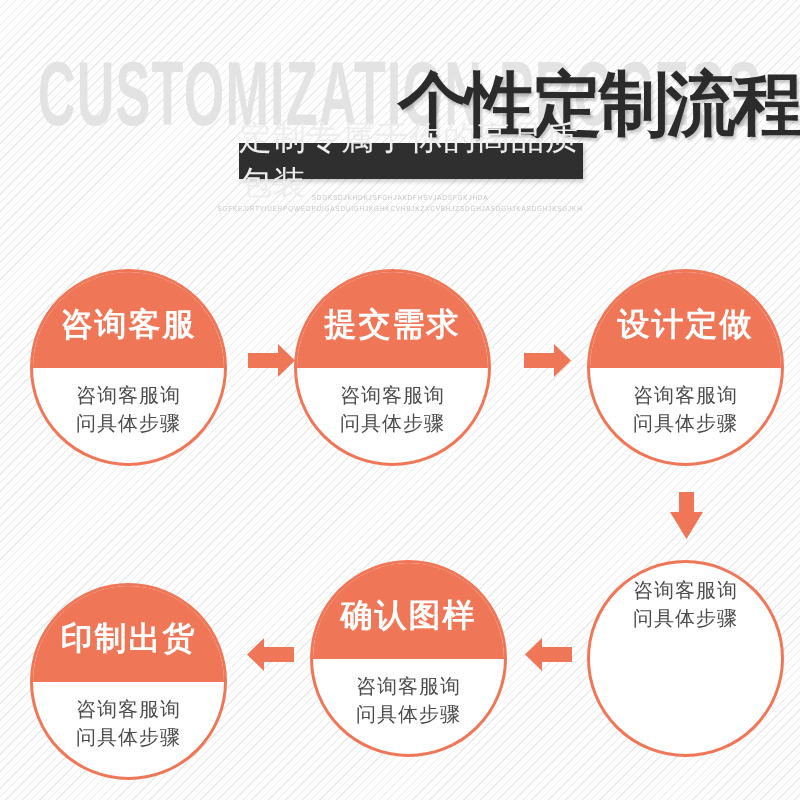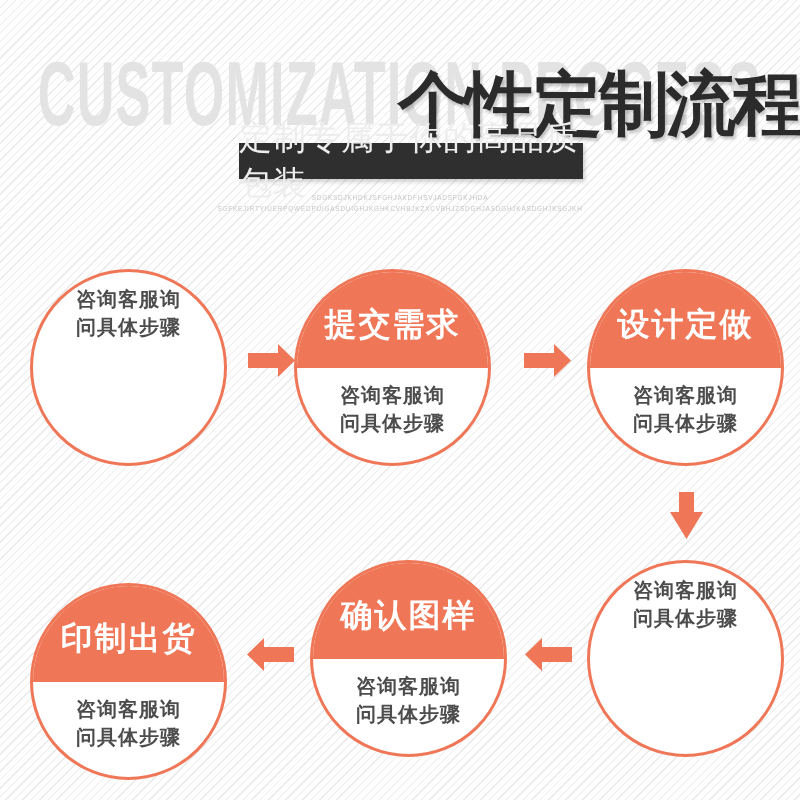--- a/index.html
+++ b/index.html
@@ -57,41 +57,44 @@
   }
   .step-title{
     color:#fff;font-size:32px;font-weight:bold;letter-spacing:2px;white-space:nowrap;
   }
   .circle-bottom{
     height:50%;display:flex;align-items:flex-start;justify-content:center;
     padding-top:13px;
   }
   .step-desc{
     white-space:pre-line;color:var(--desc-text);
-    font-size:20px;line-height:28px;letter-spacing:1px;font-weight:bold;
+    font-size:20px;line-height:28px;letter-spacing:1px;
   }
   .arrow{position:absolute;z-index:2;}
   .arrow polygon{fill:var(--accent);}
 </style>
 </head>
 <body>
 
 <div class="canvas">
 
   <div class="watermark">CUSTOMIZATION PROCESS</div>
   <h1 class="main-title">个性定制流程</h1>
   <div class="banner">
     <span>定制专属于你的高品质包装</span>
   </div>
   <div class="fineprint">
     <span class="fp-line">SDGKSDJKHDKJSFGHJAKDFHSVJADSFGKJHDA</span>
     <span class="fp-line">SGFKEJIRTYIUERPQWEDPUIGASDUIGHJKGHKCVHBJKZXCVBHJZSDGHJASDGHJKASDGHJKSGJKH</span>
   </div>
 
   <div class="circle" style="left:30px;top:269px;">
+    <div class="circle-top">
+      <span class="step-title">咨询客服</span>
+    </div>
     <div class="circle-bottom">
       <span class="step-desc">咨询客服询
 问具体步骤</span>
     </div>
   </div>
 
   <svg class="arrow" style="left:248px;top:344px;" width="47" height="33" viewBox="0 0 47 33">
     <polygon points="0,9 30,9 30,0 47,16.5 30,33 30,24 0,24"></polygon>
   </svg>
 

